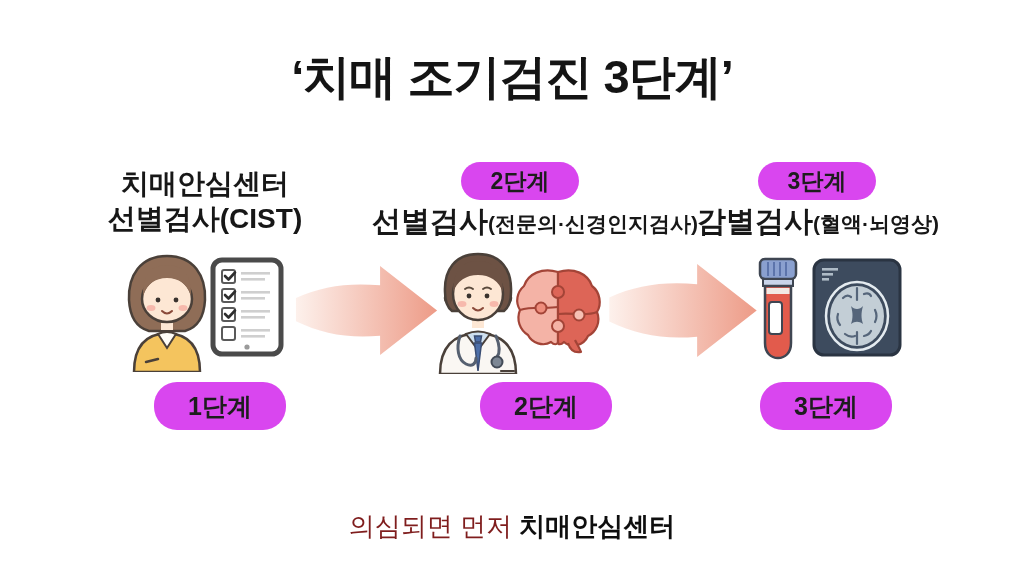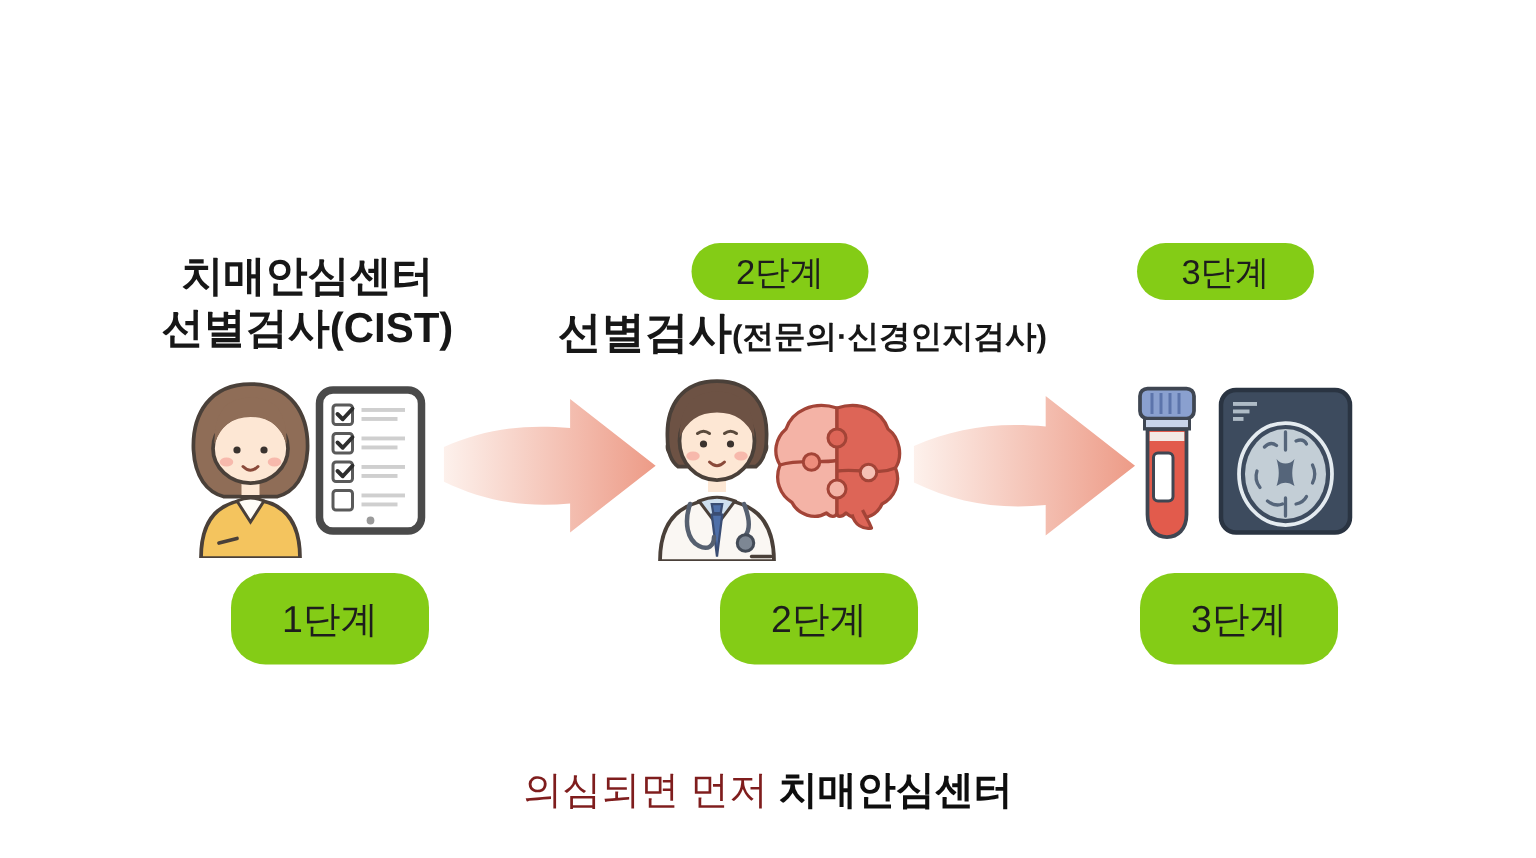--- a/index.html
+++ b/index.html
@@ -11,49 +11,51 @@
     position:absolute; left:0; right:0; top:46px; margin:0;
     text-align:center; font-size:47px; font-weight:800; letter-spacing:-1px; color:#141414;
   }
   .hdr { position:absolute; text-align:center; font-weight:800; color:#171717; }
   .stage1-h1 { left:70px; width:270px; top:165px; font-size:28px; }
   .stage1-h2 { left:70px; width:270px; top:200px; font-size:28px;text-align:center; }
   .stage2-hdr { left:370px; width:330px; top:202px; font-size:29px; }
   .stage3-hdr { left:688px; width:260px; top:202px; font-size:29px; }
   .hdr .sub { font-size:21px; font-weight:800; }
   .badge {
-    position:absolute; background:#84cc16; border-radius:22px;
+    position:absolute; background:#d946ef; border-radius:22px;
     display:flex; align-items:center; justify-content:center;
-    font-weight:400; color:#1d1d1d;
+    font-weight:700; color:#1d1d1d;
   }
   .badge-top { width:118px; height:38px; top:162px; font-size:23px; }
   .badge-top.s2 { left:461px; }
   .badge-top.s3 { left:758px; }
-  .badge-bottom { width:132px; height:61px; top:382px; font-size:25px; border-radius:23px; }
+  .badge-bottom { width:132px; height:48px; top:382px; font-size:25px; border-radius:23px; }
   .badge-bottom.s1 { left:154px; }
   .badge-bottom.s2 { left:480px; }
   .badge-bottom.s3 { left:760px; }
   .illus { position:absolute; }
   .footer { position:absolute; left:0; right:0; top:509px; text-align:center; font-size:26px; }
   .footer .reg { color:#7f1d1d; font-weight:400; }
   .footer .em { color:#0e0e0e; font-weight:800; }
 </style>
 </head>
 <body>
 
 <div id="canvas">
 
+  <h1 class="title">‘치매 조기검진 3단계’</h1>
 
   <div class="hdr stage1-h1">치매안심센터</div>
   <div class="hdr stage1-h2">선별검사(CIST)</div>
 
   <div class="badge badge-top s2">2단계</div>
   <div class="hdr stage2-hdr"><span class="main">선별검사</span><span class="sub">(전문의·신경인지검사)</span></div>
 
   <div class="badge badge-top s3">3단계</div>
+  <div class="hdr stage3-hdr"><span class="main">감별검사</span><span class="sub">(혈액·뇌영상)</span></div>
 
   <svg class="illus" style="left:116px; top:250px;" width="102" height="122" viewBox="0 0 102 122">
     <path d="M51,6 C24,6 12,26 13,50 C14,68 22,78 33,81 L69,81 C80,78 88,68 89,50 C90,26 78,6 51,6 Z" fill="#8f6d57" stroke="#4a4039" stroke-width="2.5"></path>
     <rect x="45" y="66" width="12" height="14" fill="#fde7d4"></rect>
     <path d="M18,122 C18,96 30,84 51,83 C72,84 84,96 84,122 Z" fill="#f4c45e" stroke="#4a4039" stroke-width="2.5"></path>
     <path d="M42,84 L51,98 L60,84 Q51,80 42,84 Z" fill="#fffdf8" stroke="#4a4039" stroke-width="2"></path>
     <path d="M30,112 L42,109" stroke="#4a4039" stroke-width="2.5" stroke-linecap="round"></path>
     <ellipse cx="51" cy="49" rx="25" ry="23" fill="#fde7d4" stroke="#4a4039" stroke-width="2.5"></ellipse>
     <path d="M27,46 Q26,15 51,15 Q76,15 75,46 Q69,28 51,28 Q33,28 27,46 Z" fill="#8f6d57"></path>
     <circle cx="42" cy="50" r="2.4" fill="#3a332e"></circle>

